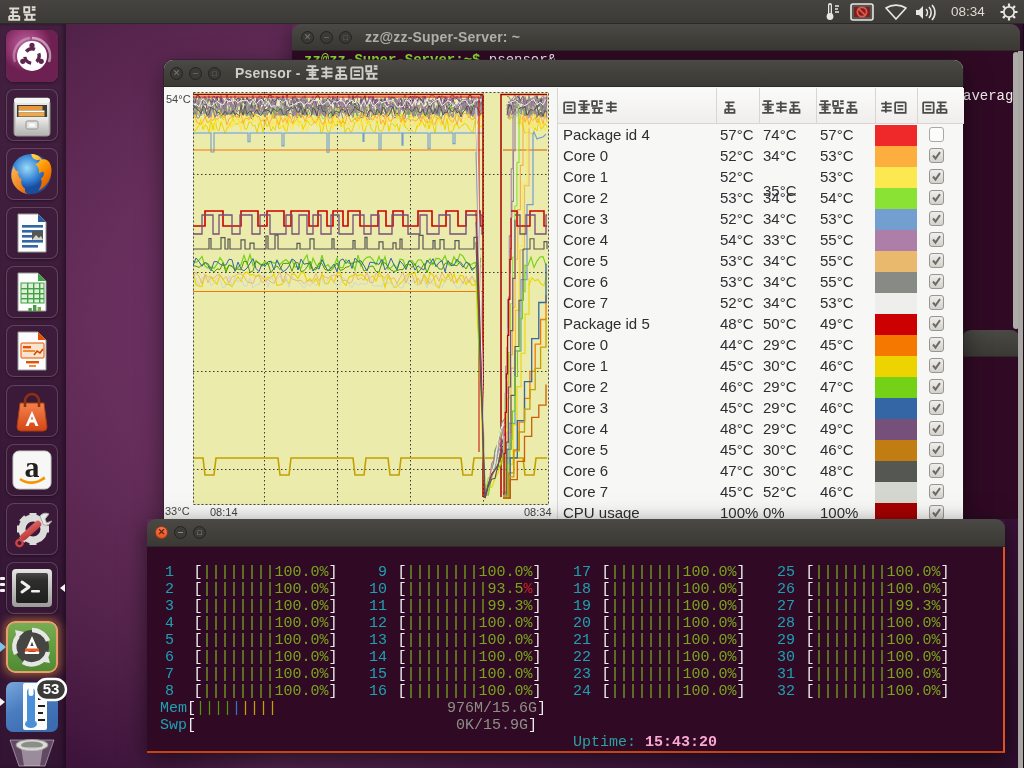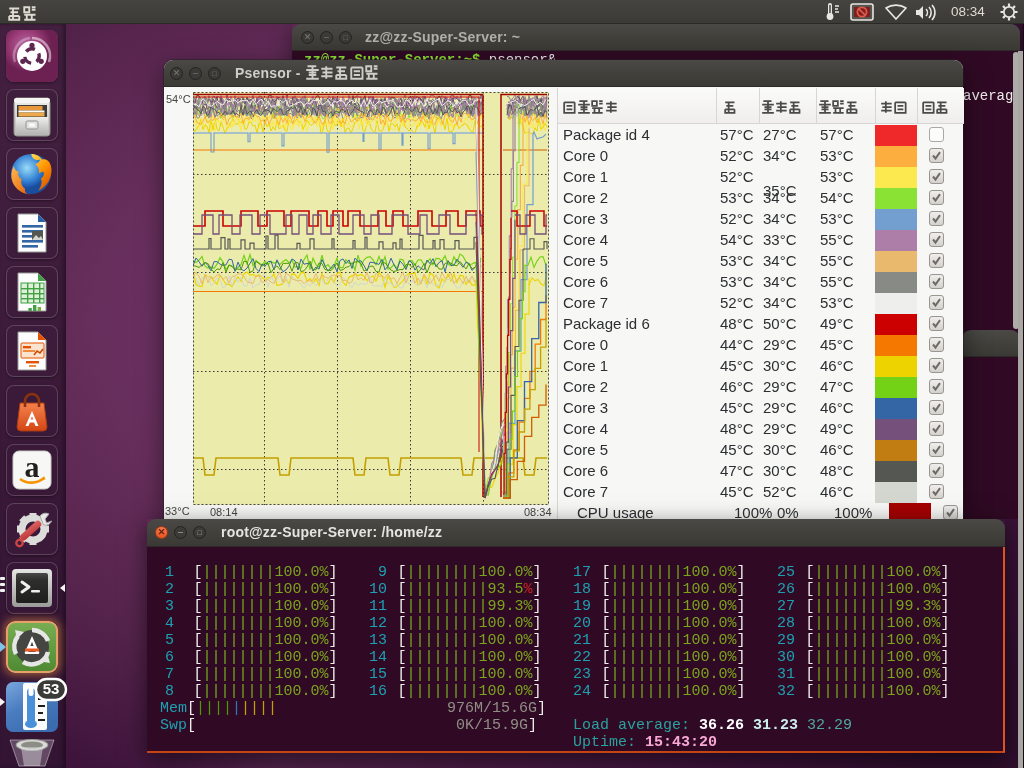--- a/index.html
+++ b/index.html
@@ -195,21 +195,21 @@
             <path d="M1 2h9M1 2v9h9V2M3 5h5M3 8h5" stroke="#4a4a46" stroke-width="1.5" fill="none"></path>
           </svg></div>
         <div class="abs" style="left:364px;top:10px"><svg width="14" height="14" viewBox="0 0 12 12" style="vertical-align:-2px">
             <path d="M1 2h9M1 2v9h9V2M3 5h5M3 8h5" stroke="#4a4a46" stroke-width="1.5" fill="none"></path>
           </svg><svg width="14" height="14" viewBox="0 0 12 12" style="vertical-align:-2px">
             <path d="M1 2h8M2 5h6M1 8v3h8V8M1 8h8M4 2v9" stroke="#4a4a46" stroke-width="1.5" fill="none"></path>
           </svg></div>
         <div class="abs" style="left:0;top:37px;width:406px;height:21px">
           <span class="abs" style="left:5px;top:1px;font-size:15px;color:#2c2e31">Package id 4</span>
           <span class="abs" style="left:162px;top:1px;font-size:15px;color:#2c2e31">57°C</span>
-          <span class="abs" style="left:205px;top:1px;font-size:15px;color:#2c2e31">27°C</span>
+          <span class="abs" style="left:205px;top:1px;font-size:15px;color:#2c2e31">74°C</span>
           <span class="abs" style="left:262px;top:1px;font-size:15px;color:#2c2e31">57°C</span>
           <span class="abs" style="left:316.5px;top:0;width:42px;height:21px;background:#ef2929"></span>
           <span class="abs" style="left:371px;top:2px;width:15px;height:15px;border-radius:3px;border:1px solid #aaa8a2;background:#fcfcfb"></span>
         </div>
         <div class="abs" style="left:0;top:58px;width:406px;height:21px">
           <span class="abs" style="left:5px;top:1px;font-size:15px;color:#2c2e31">Core 0</span>
           <span class="abs" style="left:162px;top:1px;font-size:15px;color:#2c2e31">52°C</span>
           <span class="abs" style="left:205px;top:1px;font-size:15px;color:#2c2e31">34°C</span>
           <span class="abs" style="left:262px;top:1px;font-size:15px;color:#2c2e31">53°C</span>
           <span class="abs" style="left:316.5px;top:0;width:42px;height:21px;background:#fcaf3e"></span>
@@ -297,21 +297,21 @@
           <span class="abs" style="left:205px;top:1px;font-size:15px;color:#2c2e31">34°C</span>
           <span class="abs" style="left:262px;top:1px;font-size:15px;color:#2c2e31">53°C</span>
           <span class="abs" style="left:316.5px;top:0;width:42px;height:21px;background:#eeeeec"></span>
           <span class="abs" style="left:371px;top:2px;width:15px;height:15px;border-radius:3px;border:1px solid #98968f;background:linear-gradient(#efeeec,#d4d2cd)">
             <svg width="13" height="13" viewBox="0 0 13 13" style="position:absolute;left:0;top:0">
               <path d="M3 6.5l2.5 3L10 3.2" stroke="#6e6c66" stroke-width="2" fill="none"></path>
             </svg>
           </span>
         </div>
         <div class="abs" style="left:0;top:226px;width:406px;height:21px">
-          <span class="abs" style="left:5px;top:1px;font-size:15px;color:#2c2e31">Package id 6</span>
+          <span class="abs" style="left:5px;top:1px;font-size:15px;color:#2c2e31">Package id 5</span>
           <span class="abs" style="left:162px;top:1px;font-size:15px;color:#2c2e31">48°C</span>
           <span class="abs" style="left:205px;top:1px;font-size:15px;color:#2c2e31">50°C</span>
           <span class="abs" style="left:262px;top:1px;font-size:15px;color:#2c2e31">49°C</span>
           <span class="abs" style="left:316.5px;top:0;width:42px;height:21px;background:#cc0000"></span>
           <span class="abs" style="left:371px;top:2px;width:15px;height:15px;border-radius:3px;border:1px solid #98968f;background:linear-gradient(#efeeec,#d4d2cd)">
             <svg width="13" height="13" viewBox="0 0 13 13" style="position:absolute;left:0;top:0">
               <path d="M3 6.5l2.5 3L10 3.2" stroke="#6e6c66" stroke-width="2" fill="none"></path>
             </svg>
           </span>
         </div>
@@ -404,56 +404,54 @@
           <span class="abs" style="left:162px;top:1px;font-size:15px;color:#2c2e31">45°C</span>
           <span class="abs" style="left:205px;top:1px;font-size:15px;color:#2c2e31">52°C</span>
           <span class="abs" style="left:262px;top:1px;font-size:15px;color:#2c2e31">46°C</span>
           <span class="abs" style="left:316.5px;top:0;width:42px;height:21px;background:#d3d7cf"></span>
           <span class="abs" style="left:371px;top:2px;width:15px;height:15px;border-radius:3px;border:1px solid #98968f;background:linear-gradient(#efeeec,#d4d2cd)">
             <svg width="13" height="13" viewBox="0 0 13 13" style="position:absolute;left:0;top:0">
               <path d="M3 6.5l2.5 3L10 3.2" stroke="#6e6c66" stroke-width="2" fill="none"></path>
             </svg>
           </span>
         </div>
-        <div class="abs" style="left:14px;top:415px;width:406px;height:21px">
+        <div class="abs" style="left:0;top:415px;width:406px;height:21px">
           <span class="abs" style="left:5px;top:1px;font-size:15px;color:#2c2e31">CPU usage</span>
           <span class="abs" style="left:162px;top:1px;font-size:15px;color:#2c2e31">100%</span>
           <span class="abs" style="left:205px;top:1px;font-size:15px;color:#2c2e31">0%</span>
           <span class="abs" style="left:262px;top:1px;font-size:15px;color:#2c2e31">100%</span>
           <span class="abs" style="left:316.5px;top:0;width:42px;height:21px;background:#a40000"></span>
           <span class="abs" style="left:371px;top:2px;width:15px;height:15px;border-radius:3px;border:1px solid #98968f;background:linear-gradient(#efeeec,#d4d2cd)">
             <svg width="13" height="13" viewBox="0 0 13 13" style="position:absolute;left:0;top:0">
               <path d="M3 6.5l2.5 3L10 3.2" stroke="#6e6c66" stroke-width="2" fill="none"></path>
             </svg>
           </span>
         </div>
       </div>
 </div>
 
 <div class="abs" id="htw" style="left:147px;top:519px;width:858px;height:234px;box-shadow:0 6px 22px rgba(0,0,0,.55)">
   <div class="tbar rnd" style="height:28px">
     <div class="wbtn" style="left:8px;background:linear-gradient(#f77650,#e95420);border-color:#a33a14;color:#5e2310;font-weight:bold">✕</div>
     <div class="wbtn" style="left:27px;background:#3c3b37;color:#b5b4b0">–</div>
     <div class="wbtn" style="left:46px;background:#3c3b37;color:#b5b4b0;font-size:7px">□</div>
-    <div class="wtitle" style="left:74px;color:#e6e4e0">root@zz-Super-Server: /home/zz</div>
   </div>
   <div class="abs" id="htbody" style="left:0;top:28px;width:858px;height:206px;background:#300a24;border-right:2px solid #e0531f;border-bottom:2px solid #c44414">
         <div class="mono abs" style="left:9px;top:17px;width:18px;text-align:right;color:#1ea0b2">1<br>2<br>3<br>4<br>5<br>6<br>7<br>8</div>
         <div class="mono abs" style="left:46.5px;top:17px"><span style="color:#eeeeec">[</span><span style="color:#77ac1f">||||||||</span><span style="color:#7aa41c">100.0</span><span style="color:#7aa41c">%</span><span style="color:#eeeeec">]</span><br><span style="color:#eeeeec">[</span><span style="color:#77ac1f">||||||||</span><span style="color:#7aa41c">100.0</span><span style="color:#7aa41c">%</span><span style="color:#eeeeec">]</span><br><span style="color:#eeeeec">[</span><span style="color:#77ac1f">||||||||</span><span style="color:#7aa41c">100.0</span><span style="color:#7aa41c">%</span><span style="color:#eeeeec">]</span><br><span style="color:#eeeeec">[</span><span style="color:#77ac1f">||||||||</span><span style="color:#7aa41c">100.0</span><span style="color:#7aa41c">%</span><span style="color:#eeeeec">]</span><br><span style="color:#eeeeec">[</span><span style="color:#77ac1f">||||||||</span><span style="color:#7aa41c">100.0</span><span style="color:#7aa41c">%</span><span style="color:#eeeeec">]</span><br><span style="color:#eeeeec">[</span><span style="color:#77ac1f">||||||||</span><span style="color:#7aa41c">100.0</span><span style="color:#7aa41c">%</span><span style="color:#eeeeec">]</span><br><span style="color:#eeeeec">[</span><span style="color:#77ac1f">||||||||</span><span style="color:#7aa41c">100.0</span><span style="color:#7aa41c">%</span><span style="color:#eeeeec">]</span><br><span style="color:#eeeeec">[</span><span style="color:#77ac1f">||||||||</span><span style="color:#7aa41c">100.0</span><span style="color:#7aa41c">%</span><span style="color:#eeeeec">]</span></div>
         <div class="mono abs" style="left:222px;top:17px;width:18px;text-align:right;color:#1ea0b2">9<br>10<br>11<br>12<br>13<br>14<br>15<br>16</div>
         <div class="mono abs" style="left:250.5px;top:17px"><span style="color:#eeeeec">[</span><span style="color:#77ac1f">||||||||</span><span style="color:#7aa41c">100.0</span><span style="color:#7aa41c">%</span><span style="color:#eeeeec">]</span><br><span style="color:#eeeeec">[</span><span style="color:#77ac1f">|||||||||</span><span style="color:#7aa41c">93.5</span><span style="color:#cc2222">%</span><span style="color:#eeeeec">]</span><br><span style="color:#eeeeec">[</span><span style="color:#77ac1f">|||||||||</span><span style="color:#7aa41c">99.3</span><span style="color:#7aa41c">%</span><span style="color:#eeeeec">]</span><br><span style="color:#eeeeec">[</span><span style="color:#77ac1f">||||||||</span><span style="color:#7aa41c">100.0</span><span style="color:#7aa41c">%</span><span style="color:#eeeeec">]</span><br><span style="color:#eeeeec">[</span><span style="color:#77ac1f">||||||||</span><span style="color:#7aa41c">100.0</span><span style="color:#7aa41c">%</span><span style="color:#eeeeec">]</span><br><span style="color:#eeeeec">[</span><span style="color:#77ac1f">||||||||</span><span style="color:#7aa41c">100.0</span><span style="color:#7aa41c">%</span><span style="color:#eeeeec">]</span><br><span style="color:#eeeeec">[</span><span style="color:#77ac1f">||||||||</span><span style="color:#7aa41c">100.0</span><span style="color:#7aa41c">%</span><span style="color:#eeeeec">]</span><br><span style="color:#eeeeec">[</span><span style="color:#77ac1f">||||||||</span><span style="color:#7aa41c">100.0</span><span style="color:#7aa41c">%</span><span style="color:#eeeeec">]</span></div>
         <div class="mono abs" style="left:426px;top:17px;width:18px;text-align:right;color:#1ea0b2">17<br>18<br>19<br>20<br>21<br>22<br>23<br>24</div>
         <div class="mono abs" style="left:454.5px;top:17px"><span style="color:#eeeeec">[</span><span style="color:#77ac1f">||||||||</span><span style="color:#7aa41c">100.0</span><span style="color:#7aa41c">%</span><span style="color:#eeeeec">]</span><br><span style="color:#eeeeec">[</span><span style="color:#77ac1f">||||||||</span><span style="color:#7aa41c">100.0</span><span style="color:#7aa41c">%</span><span style="color:#eeeeec">]</span><br><span style="color:#eeeeec">[</span><span style="color:#77ac1f">||||||||</span><span style="color:#7aa41c">100.0</span><span style="color:#7aa41c">%</span><span style="color:#eeeeec">]</span><br><span style="color:#eeeeec">[</span><span style="color:#77ac1f">||||||||</span><span style="color:#7aa41c">100.0</span><span style="color:#7aa41c">%</span><span style="color:#eeeeec">]</span><br><span style="color:#eeeeec">[</span><span style="color:#77ac1f">||||||||</span><span style="color:#7aa41c">100.0</span><span style="color:#7aa41c">%</span><span style="color:#eeeeec">]</span><br><span style="color:#eeeeec">[</span><span style="color:#77ac1f">||||||||</span><span style="color:#7aa41c">100.0</span><span style="color:#7aa41c">%</span><span style="color:#eeeeec">]</span><br><span style="color:#eeeeec">[</span><span style="color:#77ac1f">||||||||</span><span style="color:#7aa41c">100.0</span><span style="color:#7aa41c">%</span><span style="color:#eeeeec">]</span><br><span style="color:#eeeeec">[</span><span style="color:#77ac1f">||||||||</span><span style="color:#7aa41c">100.0</span><span style="color:#7aa41c">%</span><span style="color:#eeeeec">]</span></div>
         <div class="mono abs" style="left:630px;top:17px;width:18px;text-align:right;color:#1ea0b2">25<br>26<br>27<br>28<br>29<br>30<br>31<br>32</div>
         <div class="mono abs" style="left:658.5px;top:17px"><span style="color:#eeeeec">[</span><span style="color:#77ac1f">||||||||</span><span style="color:#7aa41c">100.0</span><span style="color:#7aa41c">%</span><span style="color:#eeeeec">]</span><br><span style="color:#eeeeec">[</span><span style="color:#77ac1f">||||||||</span><span style="color:#7aa41c">100.0</span><span style="color:#7aa41c">%</span><span style="color:#eeeeec">]</span><br><span style="color:#eeeeec">[</span><span style="color:#77ac1f">|||||||||</span><span style="color:#7aa41c">99.3</span><span style="color:#7aa41c">%</span><span style="color:#eeeeec">]</span><br><span style="color:#eeeeec">[</span><span style="color:#77ac1f">||||||||</span><span style="color:#7aa41c">100.0</span><span style="color:#7aa41c">%</span><span style="color:#eeeeec">]</span><br><span style="color:#eeeeec">[</span><span style="color:#77ac1f">||||||||</span><span style="color:#7aa41c">100.0</span><span style="color:#7aa41c">%</span><span style="color:#eeeeec">]</span><br><span style="color:#eeeeec">[</span><span style="color:#77ac1f">||||||||</span><span style="color:#7aa41c">100.0</span><span style="color:#7aa41c">%</span><span style="color:#eeeeec">]</span><br><span style="color:#eeeeec">[</span><span style="color:#77ac1f">||||||||</span><span style="color:#7aa41c">100.0</span><span style="color:#7aa41c">%</span><span style="color:#eeeeec">]</span><br><span style="color:#eeeeec">[</span><span style="color:#77ac1f">||||||||</span><span style="color:#7aa41c">100.0</span><span style="color:#7aa41c">%</span><span style="color:#eeeeec">]</span></div>
         <div class="mono abs" style="left:13px;top:153px"><span style="color:#1ea0b2">Mem</span><span style="color:#eeeeec">[</span><span style="color:#4e9a06">||||</span><span style="color:#3079bd">|</span><span style="color:#c4a000">||||</span></div>
         <div class="mono abs" style="left:13px;top:170px"><span style="color:#1ea0b2">Swp</span><span style="color:#eeeeec">[</span></div>
         <div class="mono abs" style="left:300px;top:153px;width:90px;text-align:right;color:#8f8f85">976M/15.6G<span style="color:#eeeeec">]</span></div>
         <div class="mono abs" style="left:300px;top:170px;width:90px;text-align:right;color:#8f8f85">0K/15.9G<span style="color:#eeeeec">]</span></div>
-        <div class="mono abs" style="left:426px;top:170px;color:#2ba0a0">Load average: <b style="color:#ffffff">36.26</b> <b style="color:#cdeeee">31.23</b> <span style="color:#4fa7a0">32.29</span></div>
         <div class="mono abs" style="left:426px;top:187px;color:#2ba0a0">Uptime: <b style="color:#f9a8d4">15:43:20</b></div>
       </div>
 </div>
 
 <div class="abs" style="left:1018px;top:51px;width:5px;height:717px;background:#a9a7a3"></div>
 <div class="abs" style="left:1023px;top:24px;width:1px;height:744px;background:#17090f"></div>
 
 <div class="abs" id="launcher" style="left:0;top:24px;width:66px;height:744px;background:linear-gradient(180deg,#442040,#3b1a39 50%,#331433);box-shadow:inset -3px 0 4px rgba(0,0,0,.35)">
       <div class="abs" style="left:6px;top:6px;width:52px;height:52px;border-radius:8px;background:transparent;box-shadow:inset 0 0 0 1px rgba(255,255,255,.18),0 1px 3px rgba(0,0,0,.4);"><svg width="52" height="52">
           <defs>

